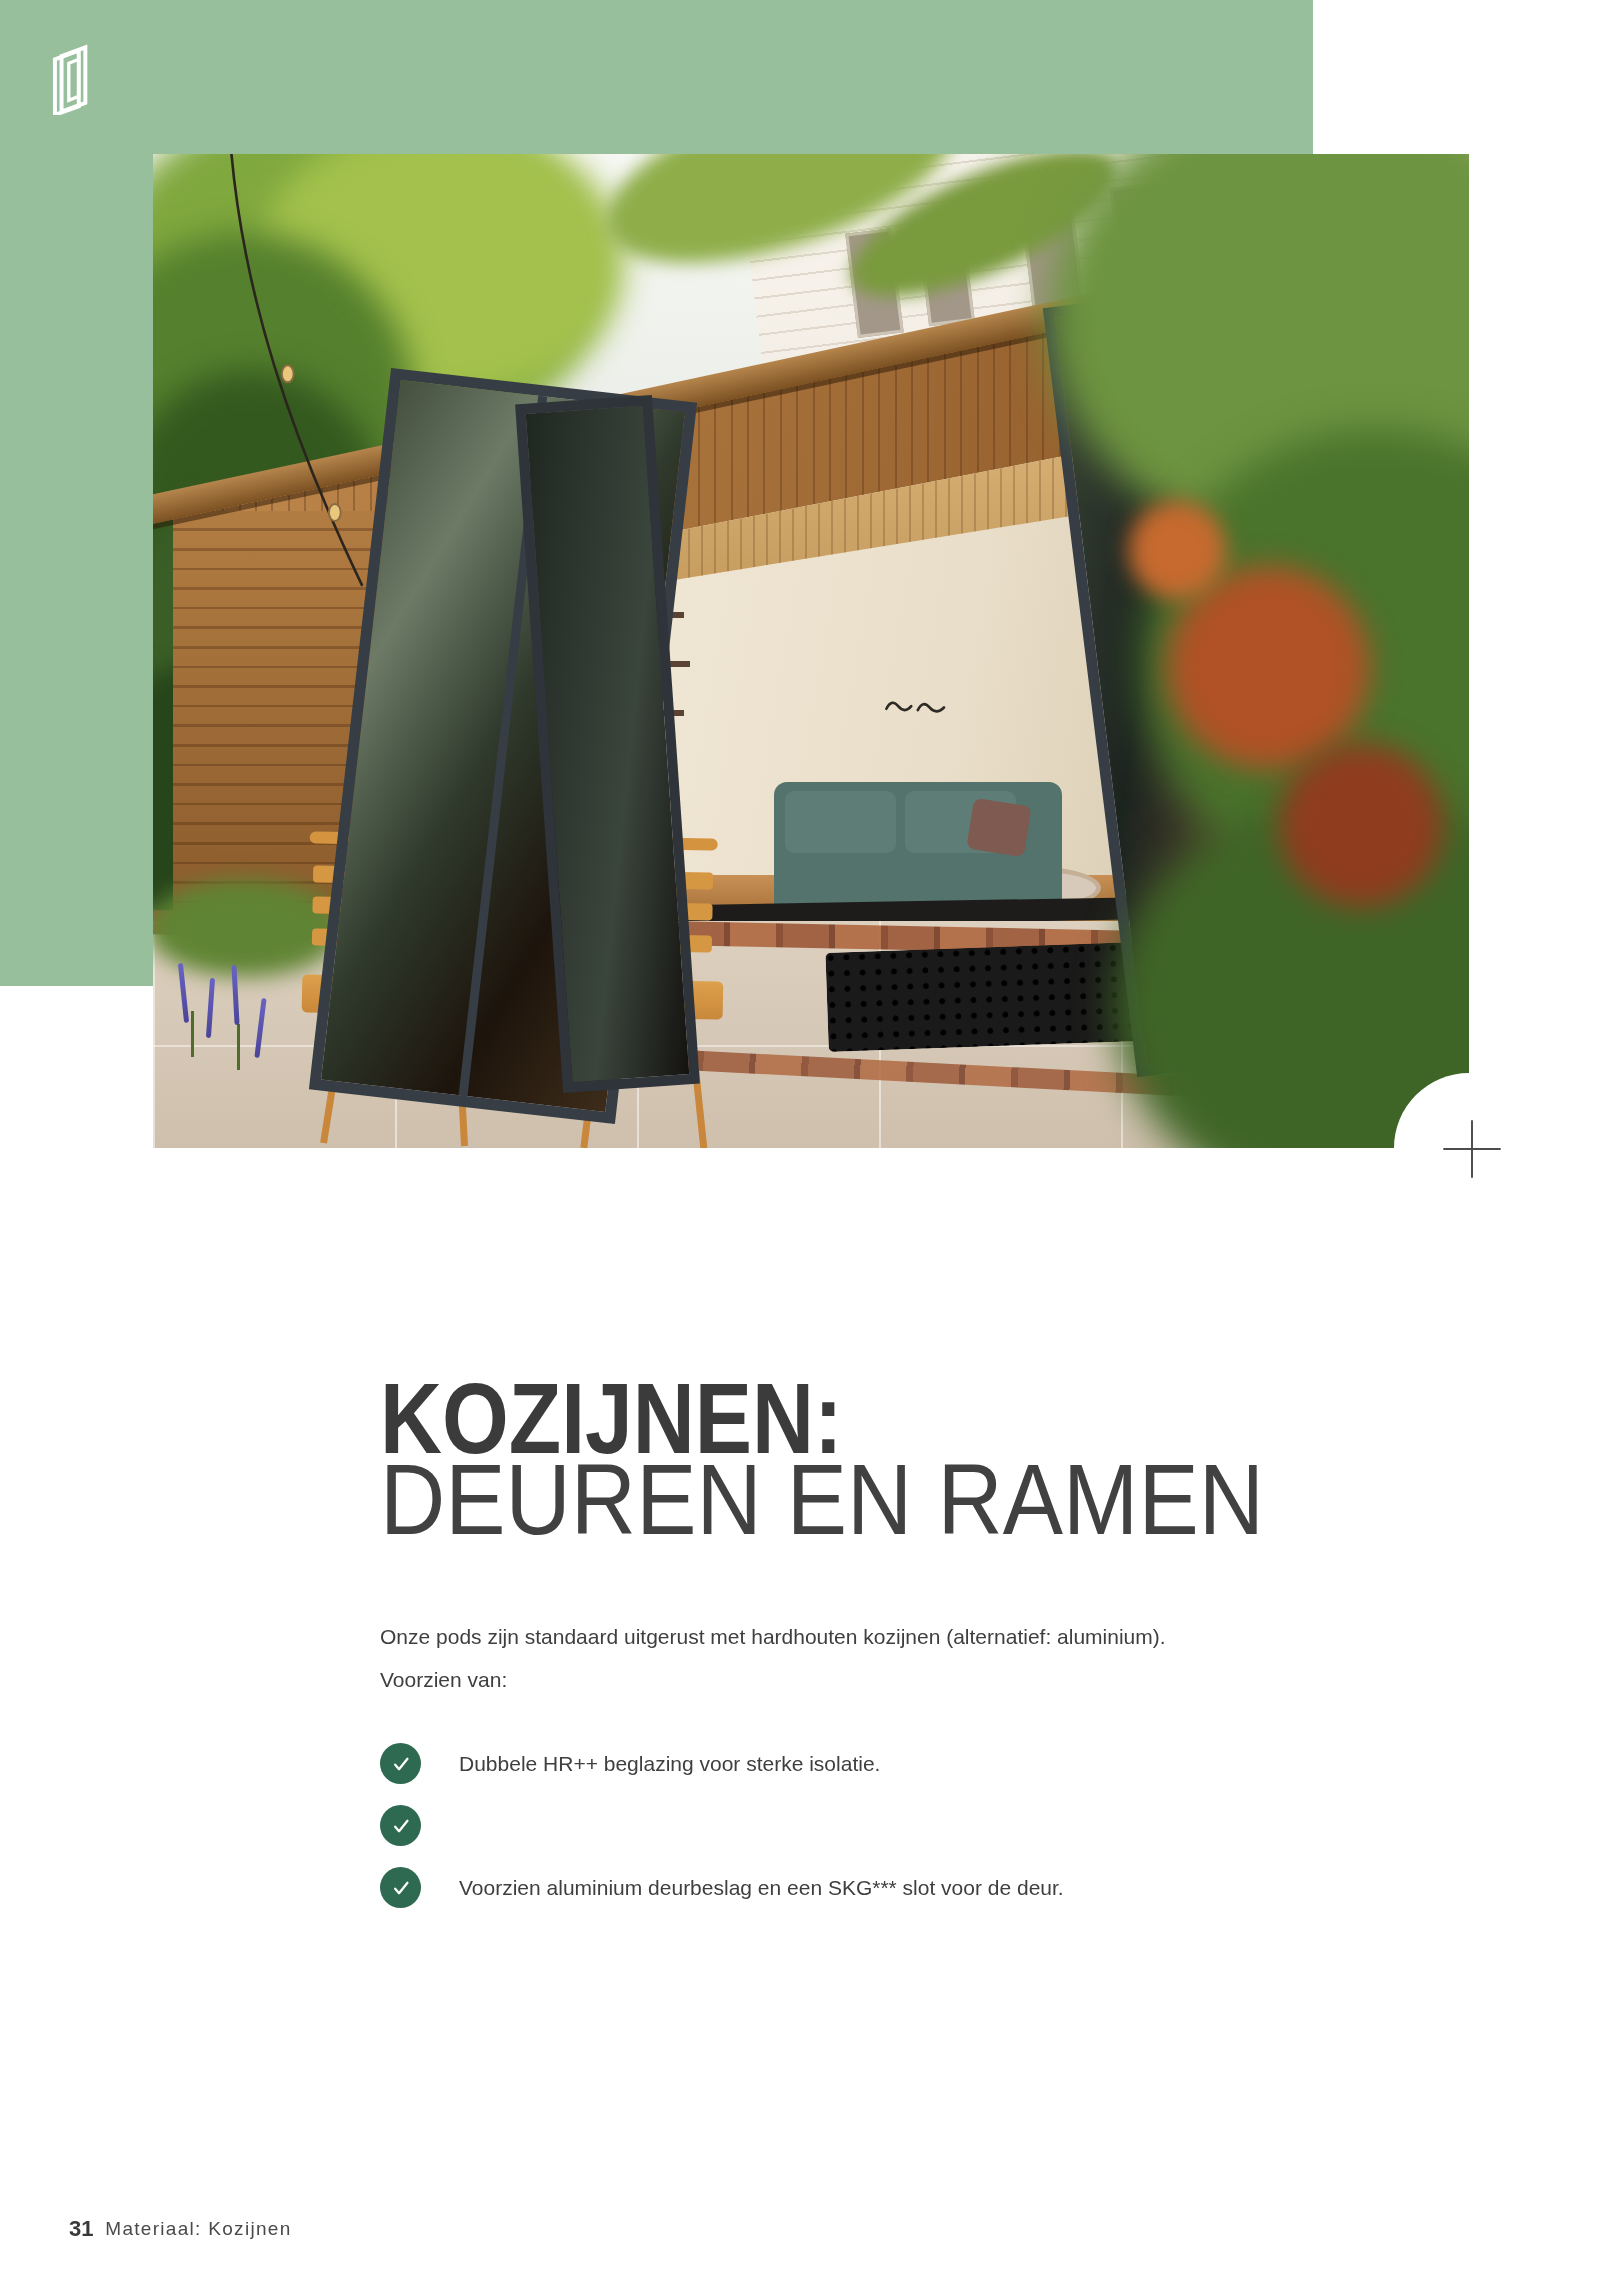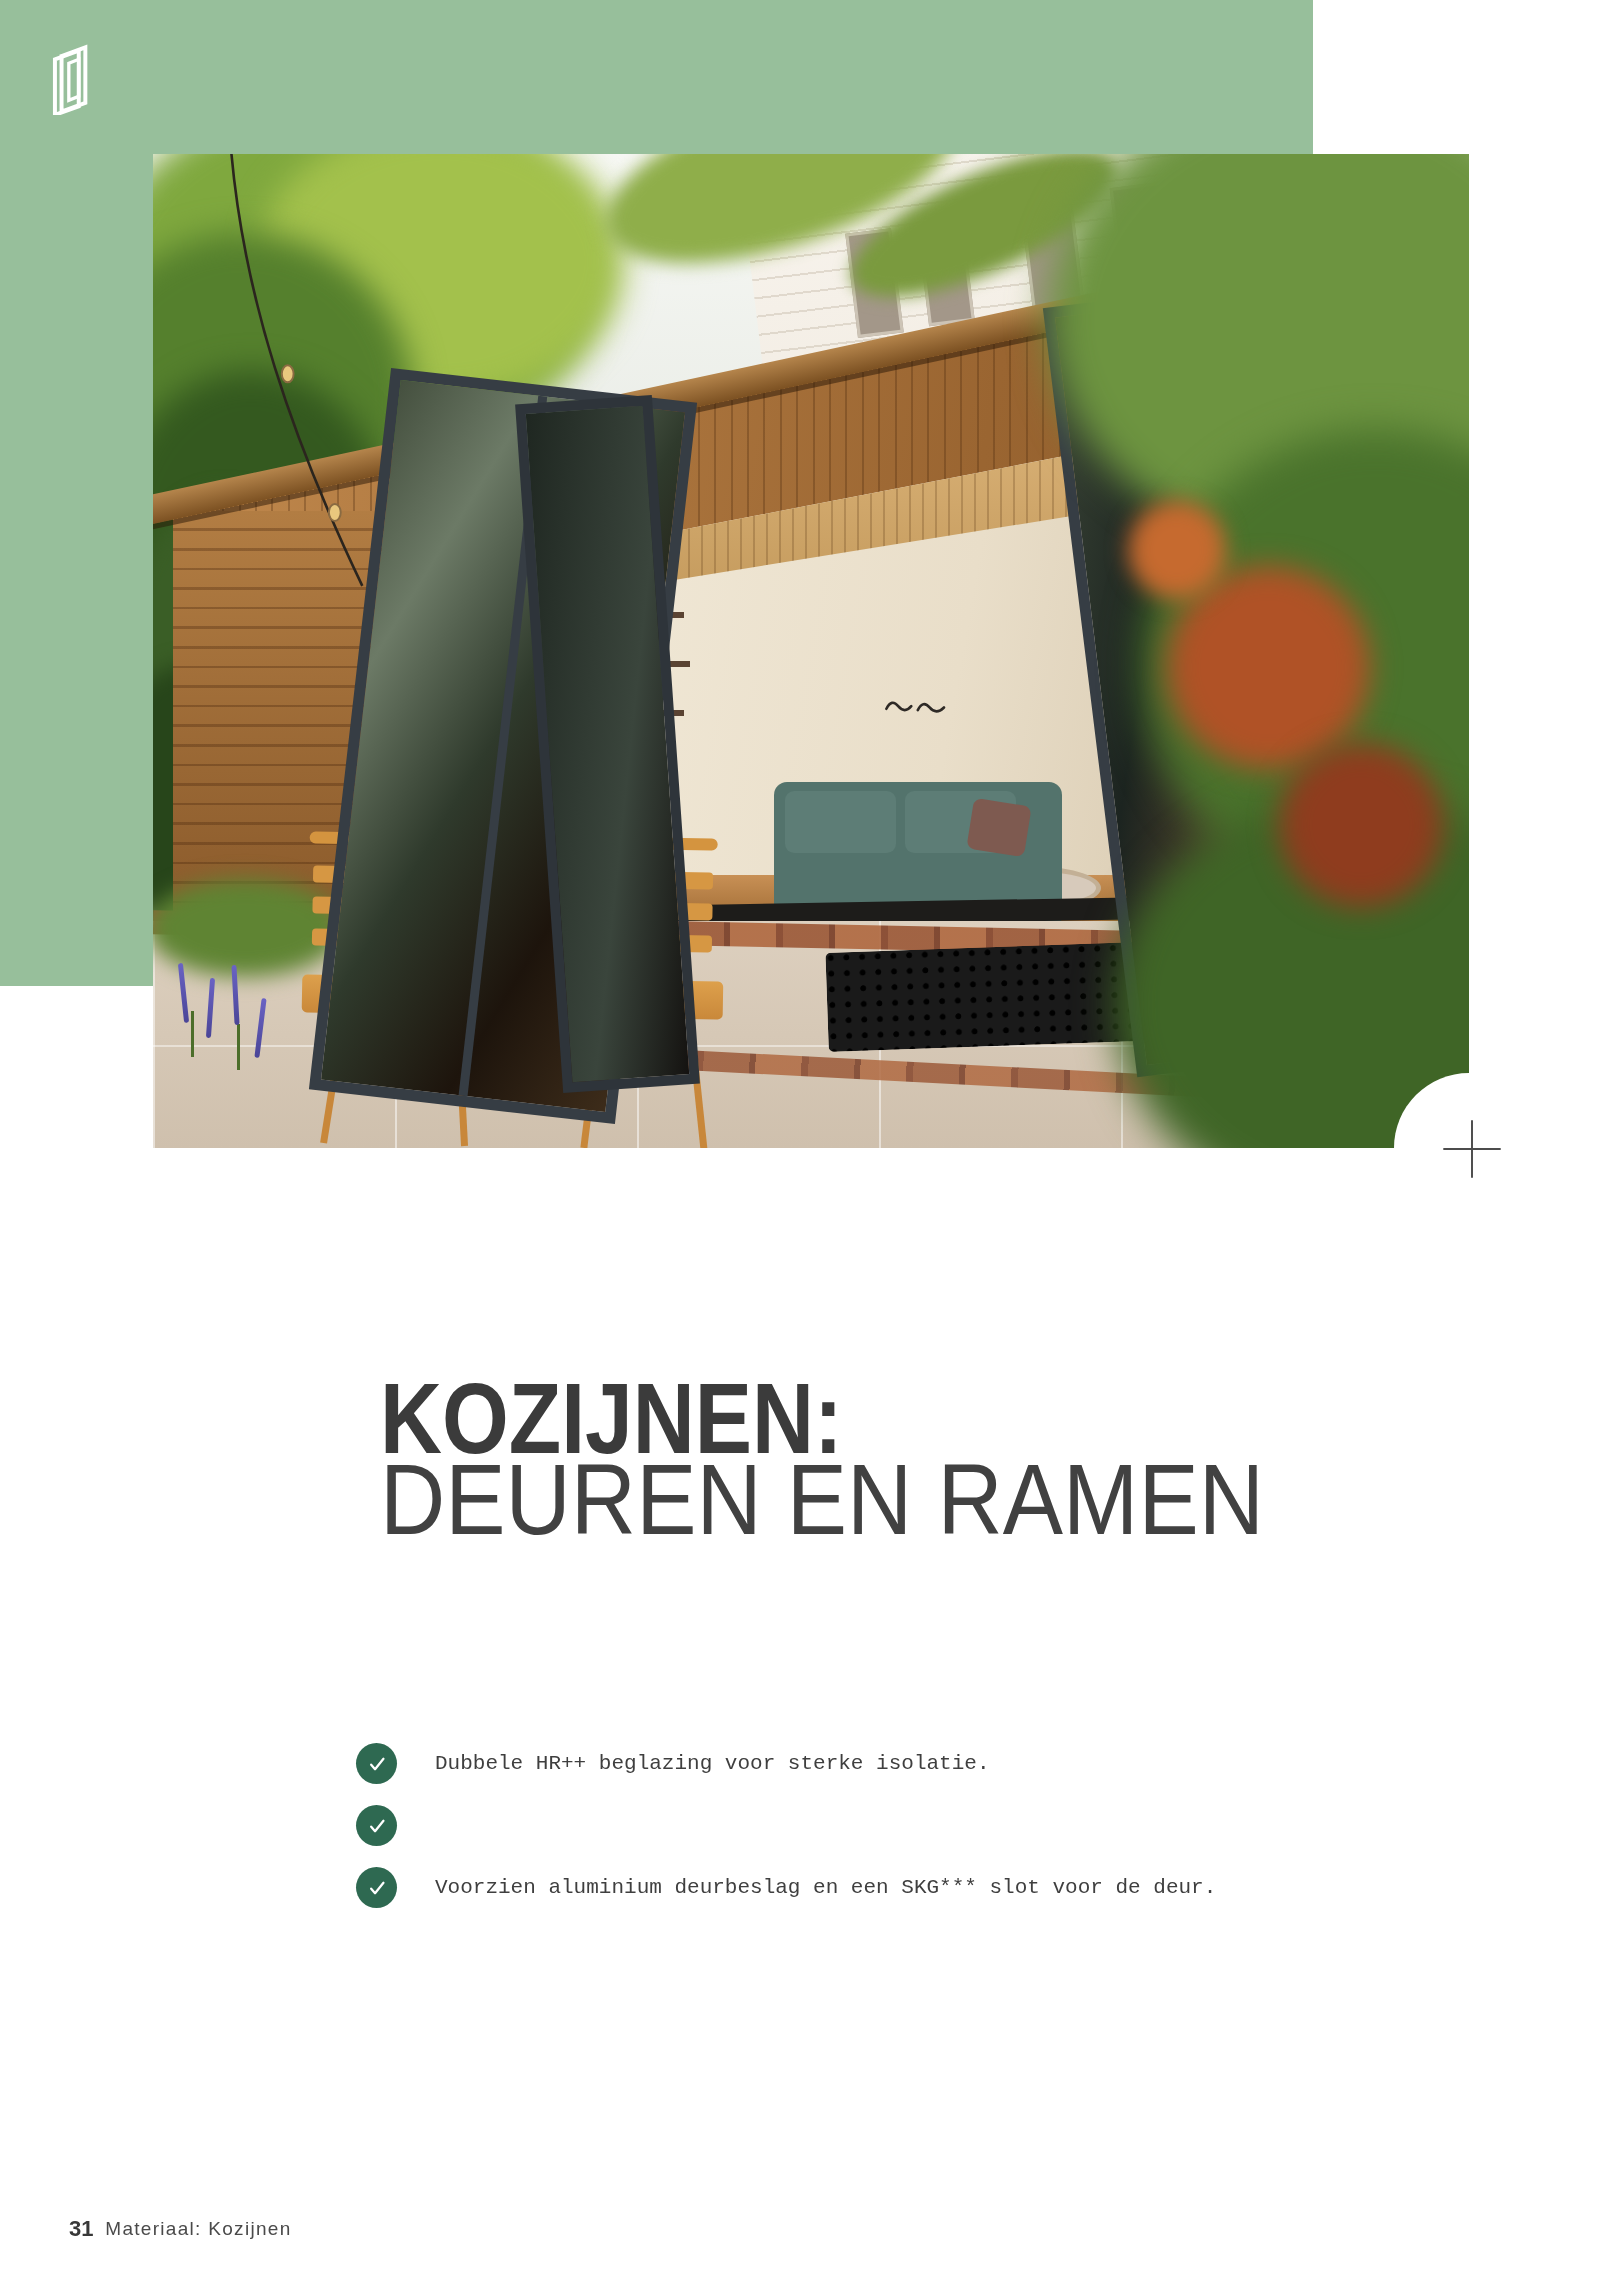--- a/index.html
+++ b/index.html
@@ -112,21 +112,21 @@
 
   
   .title { position:absolute; left:380px; line-height:1; white-space:nowrap;
            transform-origin:left top; color:var(--heading-text,#3b3b3b); }
   .title-1 { top:1368px; font-size:101px; font-weight:700; transform:scaleX(.85); }
   .title-2 { top:1449px; font-size:101px; font-weight:400; transform:scaleX(.895); color:#414141; }
 
   .intro { position:absolute; left:380px; top:1615px; font-size:21px; line-height:43px;
            color:var(--body-text,#3f3f3f); }
 
-  .features { position:absolute; left:356px; top:1743px;font-family:Liberation Mono, monospace; }
+  .features { position:absolute; left:380px; top:1743px; }
   .feature { display:flex; align-items:center; height:41px; margin-bottom:21px; }
   .check-circle { flex:0 0 41px; width:41px; height:41px; border-radius:50%;
                   background:var(--check-green,#2e6951); display:flex;
                   align-items:center; justify-content:center; }
   .feature-text { margin-left:38px; font-size:21px; color:var(--body-text,#3f3f3f); white-space:nowrap; }
 
   .footer { position:absolute; left:69px; top:2218px; display:flex; align-items:flex-end; }
   .footer-num { font-size:22px; line-height:22px; font-weight:700; color:#383838; }
   .footer-label { margin-left:11.8px; font-size:19px; color:#4a4a4a; letter-spacing:1.3px; }
 </style>
@@ -240,20 +240,24 @@
   </div>
 
   <svg class="plus-icon" viewBox="0 0 92 92">
     <line x1="46" y1="2" x2="46" y2="90" stroke="#4c4c4c" stroke-width="3"></line>
     <line x1="2" y1="46" x2="90" y2="46" stroke="#4c4c4c" stroke-width="3"></line>
   </svg>
 
   <div class="title title-1">KOZIJNEN:</div>
   <div class="title title-2">DEUREN EN RAMEN</div>
 
+  <div class="intro">
+    <div>Onze pods zijn standaard uitgerust met hardhouten kozijnen (alternatief: aluminium).</div>
+    <div>Voorzien van:</div>
+  </div>
 
   <div class="features">
     <div class="feature">
       <span class="check-circle">
         <svg width="22" height="22" viewBox="0 0 34 34">
             <polyline points="8,18 14,25 27,9" fill="none" stroke="#ffffff" stroke-width="3.5" stroke-linecap="round" stroke-linejoin="round"></polyline>
           </svg>
       </span>
       <span class="feature-text">Dubbele HR++ beglazing voor sterke isolatie.</span>
     </div>

